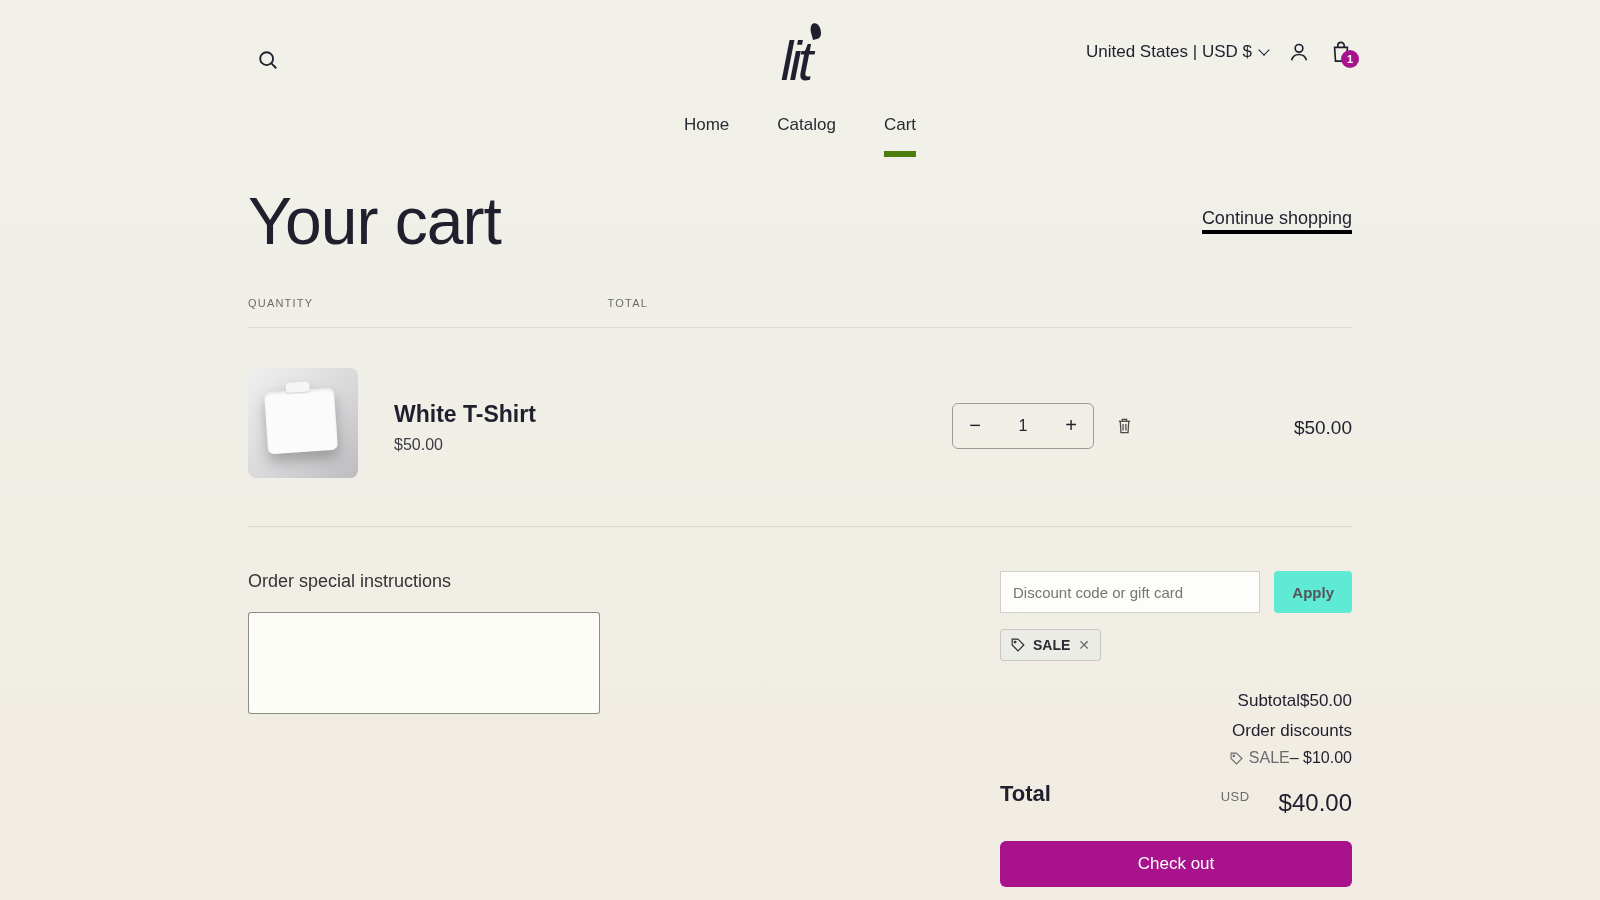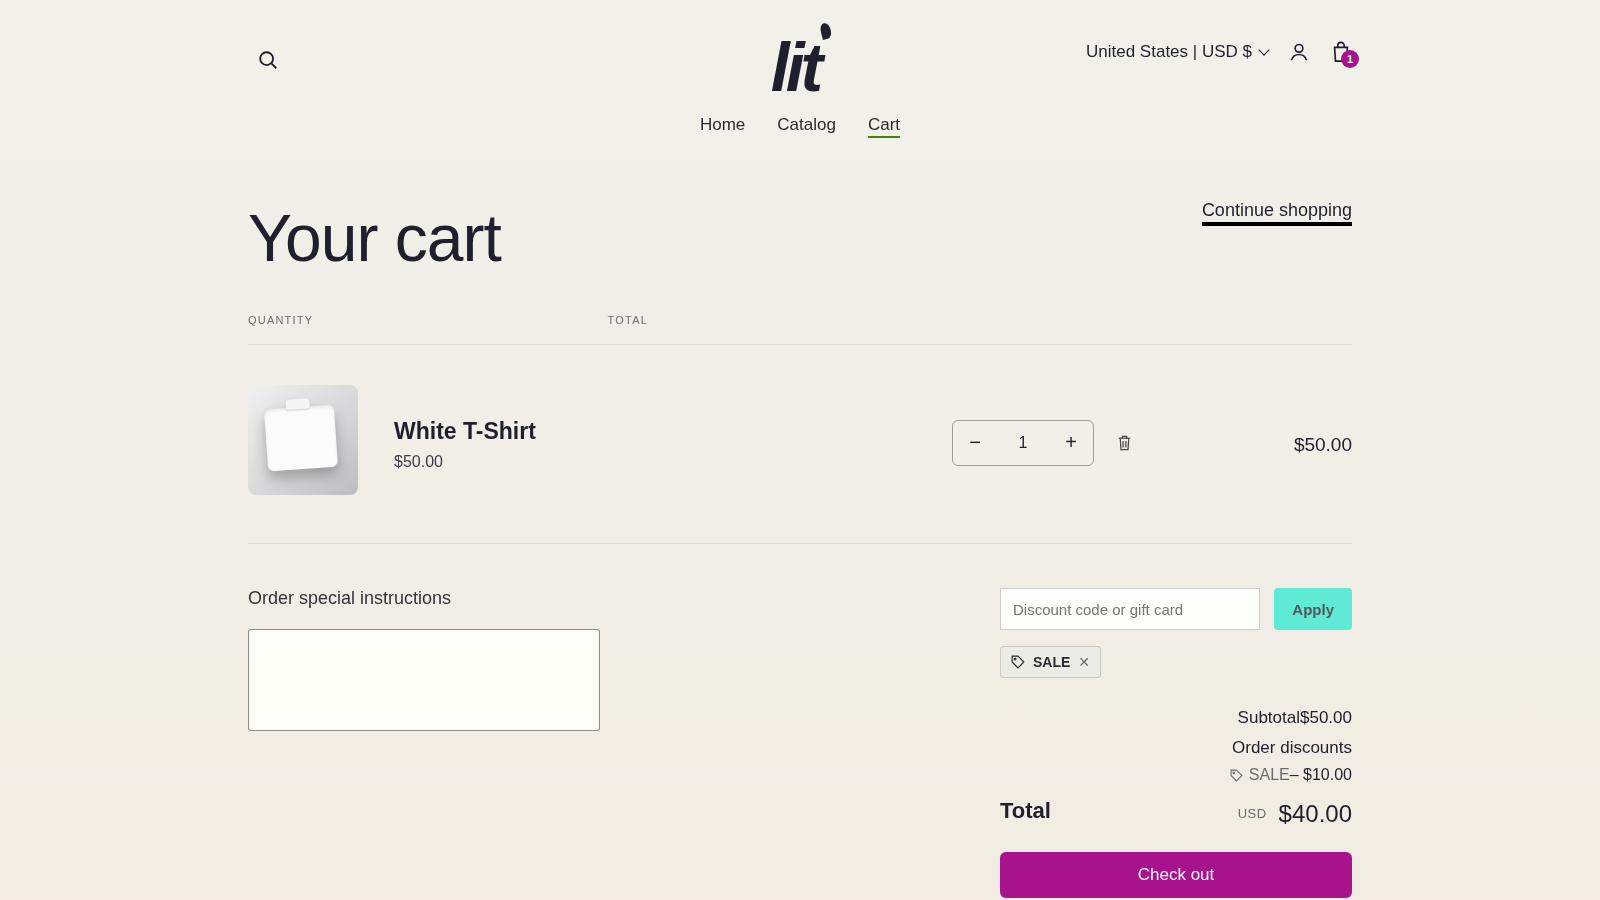--- a/index.html
+++ b/index.html
@@ -9,33 +9,33 @@
     font-family:"Segoe UI","Helvetica Neue",Arial,sans-serif;
     background:linear-gradient(to bottom,#f1f1ea 0%,#f0eee5 60%,#f2ece2 100%);
     color:#1f1f2e;
     -webkit-font-smoothing:antialiased;
   }
   .wrap{width:1104px;margin:0 auto;position:relative}
 
   
   .header{padding-top:34px;position:relative;height:155px}
   .search-btn{position:absolute;left:0;top:40px;width:40px;height:40px;display:flex;align-items:center;justify-content:center;cursor:pointer}
-  .logo{position:absolute;left:50%;transform:translateX(-50%);top:28px;font-weight:700;font-size:68px;letter-spacing:-4px;font-style:italic}
+  .logo{position:absolute;left:50%;transform:translateX(-50%);top:28px;font-weight:400;font-size:56px;letter-spacing:-4px;font-style:italic}
   .flame{display:inline-block;width:10px;height:16px;background:#1f1f2e;border-radius:50% 50% 50% 0;transform:rotate(-15deg);vertical-align:top;position:relative;top:-5px;left:2px}
   .right-tools{position:absolute;right:0;top:40px;display:flex;align-items:center;gap:20px;font-size:17px;color:#1f1f2e}
   .locale{display:flex;align-items:center;gap:8px;cursor:pointer}
   .chev{display:inline-block;width:8px;height:8px;border-right:1.5px solid #1f1f2e;border-bottom:1.5px solid #1f1f2e;transform:rotate(45deg);position:relative;top:-2px}
   .bag{position:relative;cursor:pointer}
   .badge{position:absolute;right:-7px;bottom:-4px;background:#a8128c;color:#fff;border-radius:50%;min-width:18px;height:18px;font-size:11px;display:flex;align-items:center;justify-content:center;font-weight:600}
-  .nav{position:absolute;left:50%;transform:translateX(-50%);top:115px;display:flex;gap:32px;font-size:17px;color:#2a2a33}
+  .nav{position:absolute;left:50%;transform:translateX(-50%);top:115px;display:flex;gap:48px;font-size:17px;color:#2a2a33}
   .nav a{color:#2a2a33;text-decoration:none;cursor:pointer}
-  .nav a.active{border-bottom:2px solid #4d7c0f;padding-bottom:1px}
-
-  
-  .title-row{display:flex;align-items:flex-start;justify-content:space-between;margin-top:45px}
+  .nav a.active{border-bottom:6px solid #4d7c0f;padding-bottom:16px}
+
+  
+  .title-row{display:flex;align-items:center;justify-content:space-between;margin-top:28px}
   .title-row h1{font-size:66px;font-weight:500;margin:0;letter-spacing:-1px;color:#1f1f2e}
   .continue{font-size:18px;color:#1f1f2e;border-bottom:4px solid #000000;cursor:pointer;padding-bottom:1px}
 
   
   .thead{display:flex;font-size:11px;letter-spacing:1.2px;color:#6c6c70;margin-top:38px;padding-bottom:18px;border-bottom:1px solid rgba(0,0,0,.09)}
   .thead .th-product{flex:1}
   .thead .th-qty{width:280px}
   .thead .th-total{width:120px;text-align:right}
 
   
@@ -69,21 +69,21 @@
   .apply{height:42px;padding:0 18px;border:none;border-radius:4px;background:#5eead4;font-size:15px;font-weight:600;color:#55555a;cursor:pointer}
   .chip{display:inline-flex;align-items:center;gap:8px;height:32px;padding:0 10px;border:1px solid rgba(0,0,0,.15);border-radius:4px;background:#ecece6;margin-top:16px;font-size:14px;font-weight:600;color:#2a2a30}
   .chip .x{font-weight:400;color:#6c6c70;cursor:pointer;font-size:14px}
   .srow{display:flex;justify-content:flex-end;font-size:17px;margin-top:14px}
   .srow.first{margin-top:30px}
   .srow .muted{color:#6c6c70;font-size:16px}
   .srow.discline{color:#6c6c70;font-size:16px;margin-top:8px}
   .srow.discline .left{display:flex;align-items:center;gap:6px}
   .total-row{display:flex;justify-content:space-between;align-items:baseline;margin-top:14px}
   .total-row .lbl{font-size:22px;font-weight:700}
-  .total-row .rgt{display:flex;align-items:center;gap:12px}
+  .total-row .rgt{display:flex;align-items:flex-start;gap:29px}
   .total-row .cur{font-size:13px;color:#6c6c70;letter-spacing:.5px}
   .total-row .amt{font-size:24px;font-weight:500}
   .checkout{width:100%;height:46px;background:#a8128c;border:none;border-radius:6px;color:#fff;font-size:17px;margin-top:24px;cursor:pointer}
 
   svg{display:block}
 </style>
 </head>
 <body>
 
 <div class="wrap">

